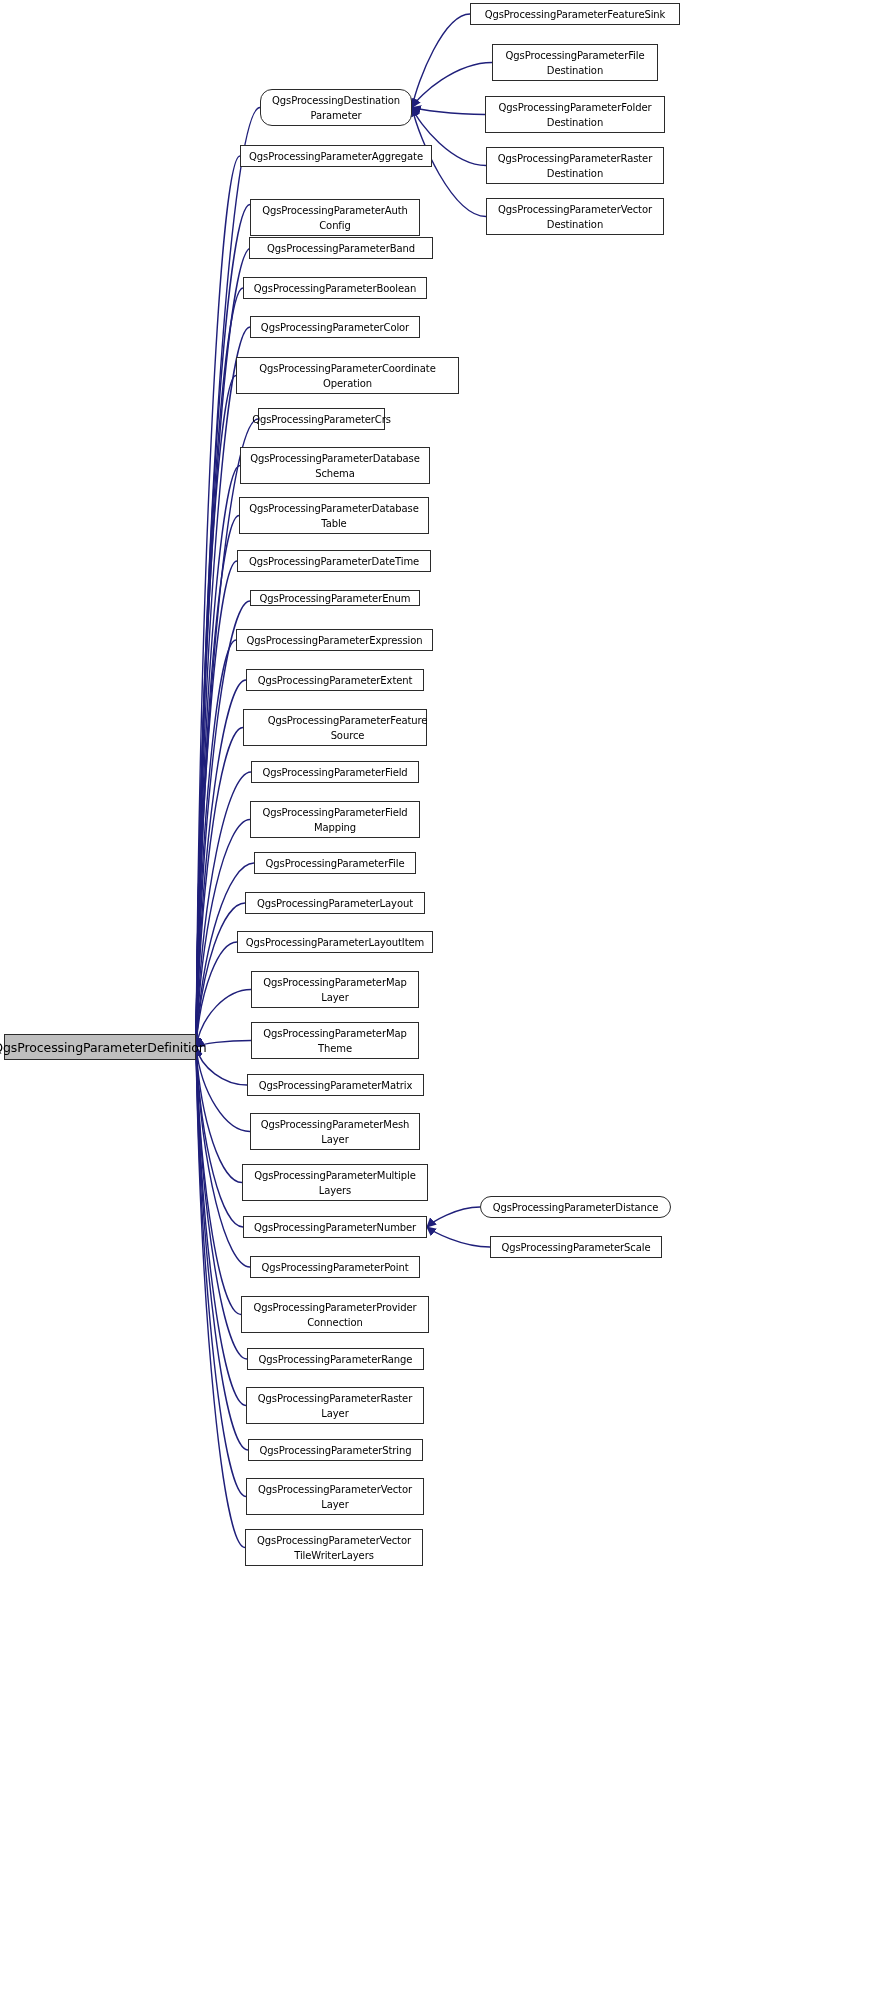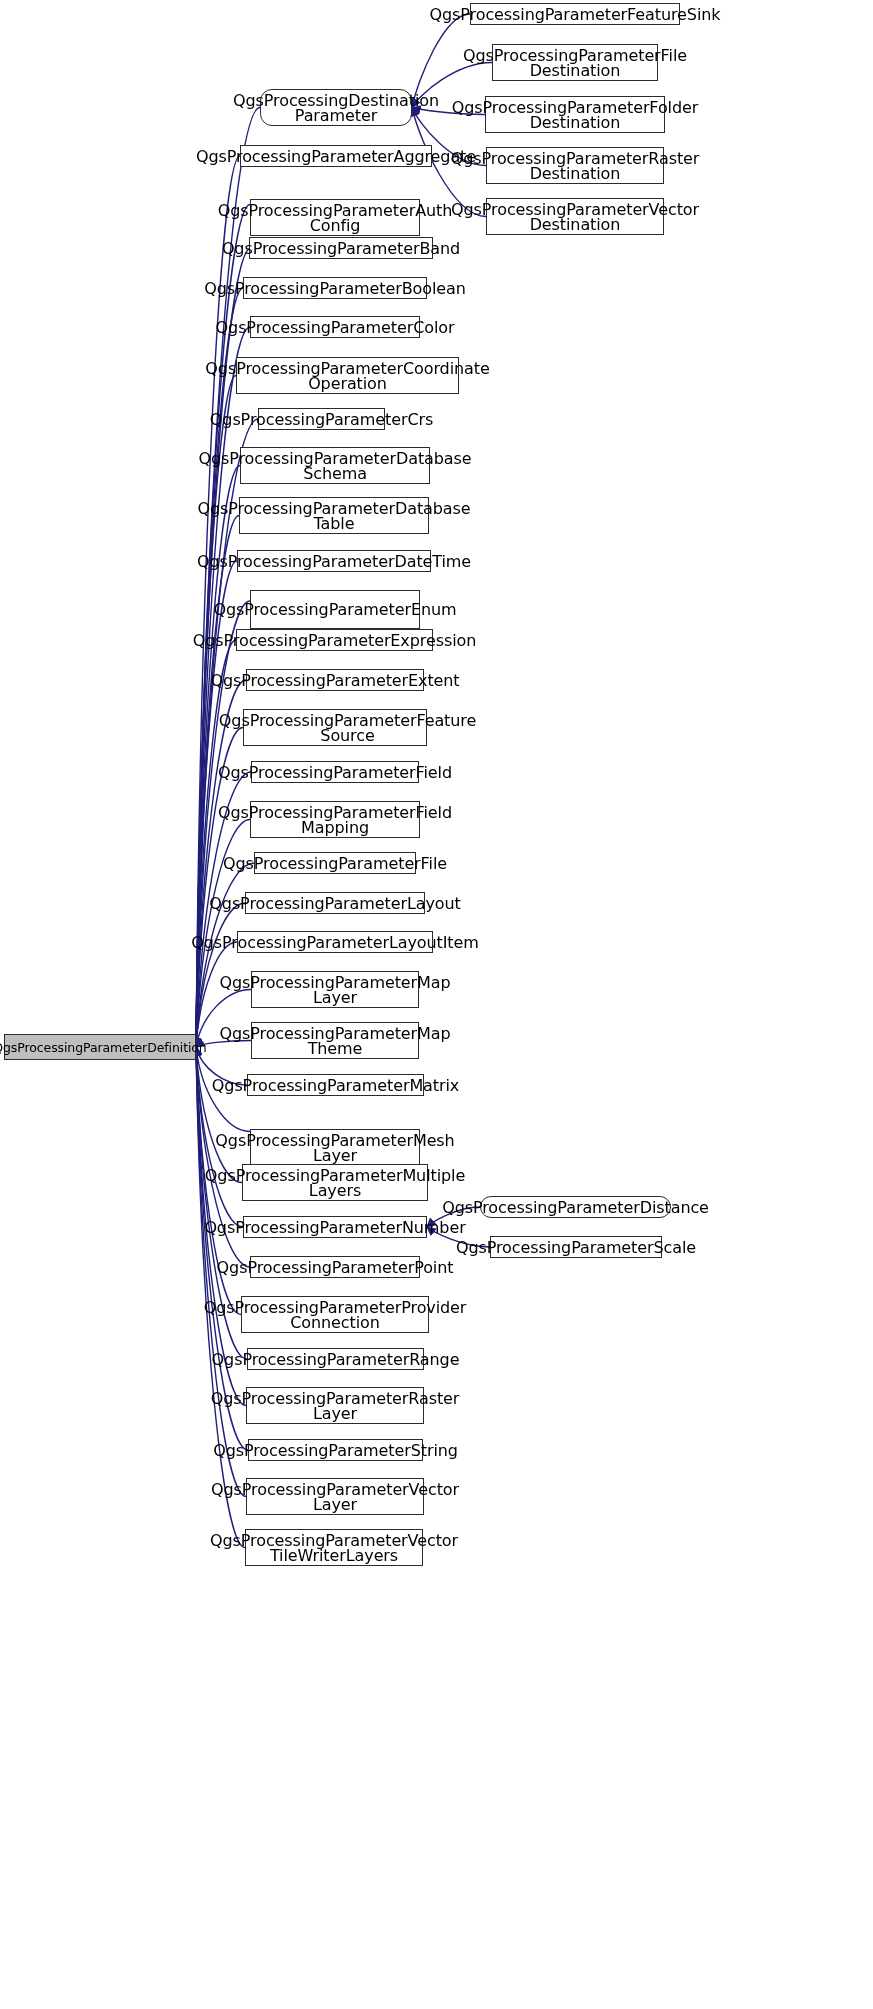--- a/index.html
+++ b/index.html
@@ -25,21 +25,21 @@
   }
   .node {
     position: absolute;
     box-sizing: border-box;
     border: 1px solid #2b2b2b;
     background: #ffffff;
     display: flex;
     align-items: center;
     justify-content: center;
     text-align: center;
-    font-size: 16px;
+    font-size: 10px;
     line-height: 15px;
     color: #000000;
     letter-spacing: -0.1px;
     white-space: pre-line;
     padding: 0 3px;
   }
   .node.root-node {
     background: #bfbfbf;
     border: 1px solid #2b2b2b;
     font-size: 12.5px;
@@ -116,37 +116,37 @@
       <div class="node" style="left: 243px; top: 277px; width: 184px; height: 22px;">QgsProcessingParameterBoolean</div>
       <div class="node" style="left: 250px; top: 316px; width: 170px; height: 22px;">QgsProcessingParameterColor</div>
       <div class="node" style="left: 236px; top: 357px; width: 223px; height: 37px;">QgsProcessingParameterCoordinate
 Operation</div>
       <div class="node" style="left: 258px; top: 408px; width: 127px; height: 22px;">QgsProcessingParameterCrs</div>
       <div class="node" style="left: 240px; top: 447px; width: 190px; height: 37px;">QgsProcessingParameterDatabase
 Schema</div>
       <div class="node" style="left: 239px; top: 497px; width: 190px; height: 37px;">QgsProcessingParameterDatabase
 Table</div>
       <div class="node" style="left: 237px; top: 550px; width: 194px; height: 22px;">QgsProcessingParameterDateTime</div>
-      <div class="node" style="left: 250px; top: 590px; width: 170px; height: 39px;">QgsProcessingParameterEnum</div>
+      <div class="node" style="left: 250px; top: 590px; width: 170px; height: 16px;">QgsProcessingParameterEnum</div>
       <div class="node" style="left: 236px; top: 629px; width: 197px; height: 22px;">QgsProcessingParameterExpression</div>
       <div class="node" style="left: 246px; top: 669px; width: 178px; height: 22px;">QgsProcessingParameterExtent</div>
       <div class="node" style="left: 243px; top: 709px; width: 184px; height: 37px; padding-left: 28px;">QgsProcessingParameterFeature
 Source</div>
       <div class="node" style="left: 251px; top: 761px; width: 168px; height: 22px;">QgsProcessingParameterField</div>
       <div class="node" style="left: 250px; top: 801px; width: 170px; height: 37px;">QgsProcessingParameterField
 Mapping</div>
       <div class="node" style="left: 254px; top: 852px; width: 162px; height: 22px;">QgsProcessingParameterFile</div>
       <div class="node" style="left: 245px; top: 892px; width: 180px; height: 22px;">QgsProcessingParameterLayout</div>
       <div class="node" style="left: 237px; top: 931px; width: 196px; height: 22px;">QgsProcessingParameterLayoutItem</div>
       <div class="node" style="left: 251px; top: 971px; width: 168px; height: 37px;">QgsProcessingParameterMap
 Layer</div>
       <div class="node" style="left: 251px; top: 1022px; width: 168px; height: 37px;">QgsProcessingParameterMap
 Theme</div>
       <div class="node" style="left: 247px; top: 1074px; width: 177px; height: 22px;">QgsProcessingParameterMatrix</div>
-      <div class="node" style="left: 250px; top: 1113px; width: 170px; height: 37px; margin-top: 16px;">QgsProcessingParameterMesh
+      <div class="node" style="left: 250px; top: 1113px; width: 170px; height: 37px;">QgsProcessingParameterMesh
 Layer</div>
       <div class="node" style="left: 242px; top: 1164px; width: 186px; height: 37px;">QgsProcessingParameterMultiple
 Layers</div>
       <div class="node" style="left: 243px; top: 1216px; width: 184px; height: 22px;">QgsProcessingParameterNumber</div>
       <div class="node" style="left: 250px; top: 1256px; width: 170px; height: 22px;">QgsProcessingParameterPoint</div>
       <div class="node" style="left: 241px; top: 1296px; width: 188px; height: 37px;">QgsProcessingParameterProvider
 Connection</div>
       <div class="node" style="left: 247px; top: 1348px; width: 177px; height: 22px;">QgsProcessingParameterRange</div>
       <div class="node" style="left: 246px; top: 1387px; width: 178px; height: 37px;">QgsProcessingParameterRaster
 Layer</div>

